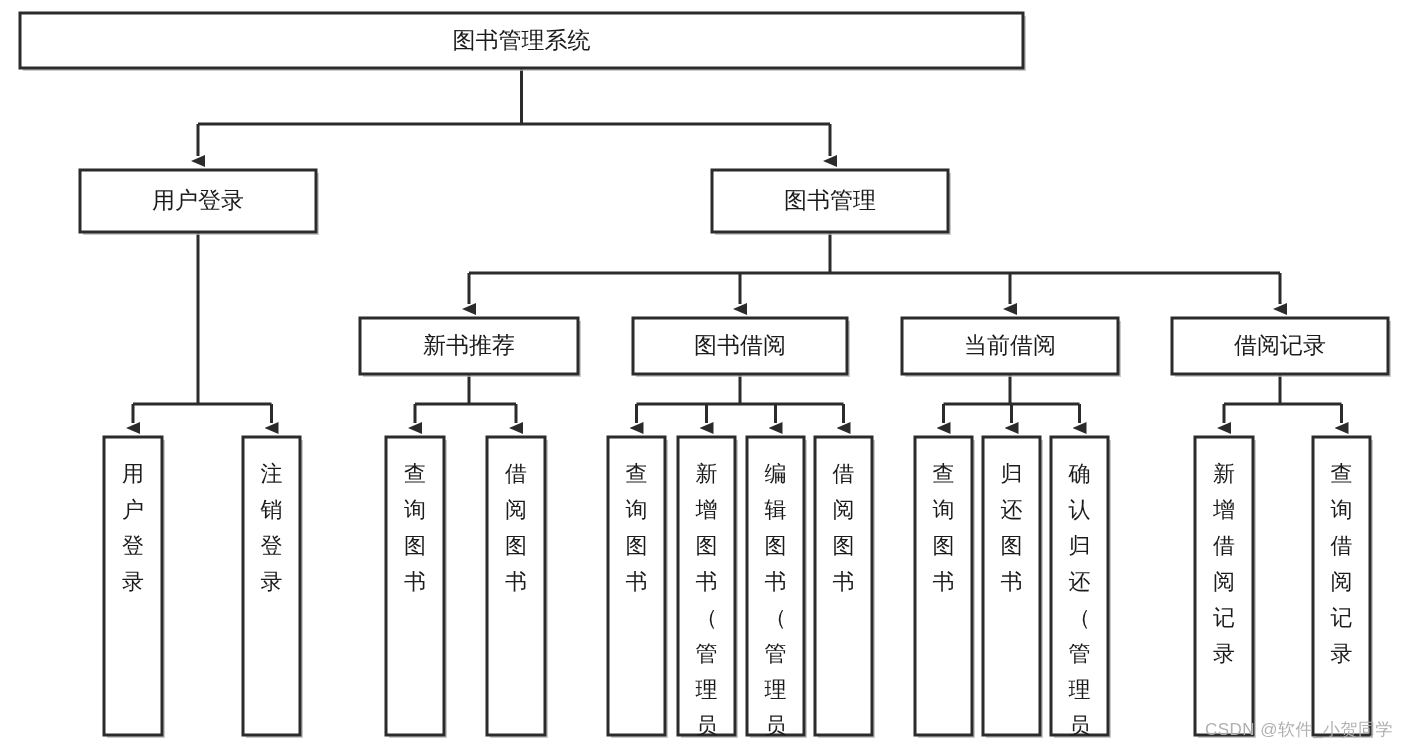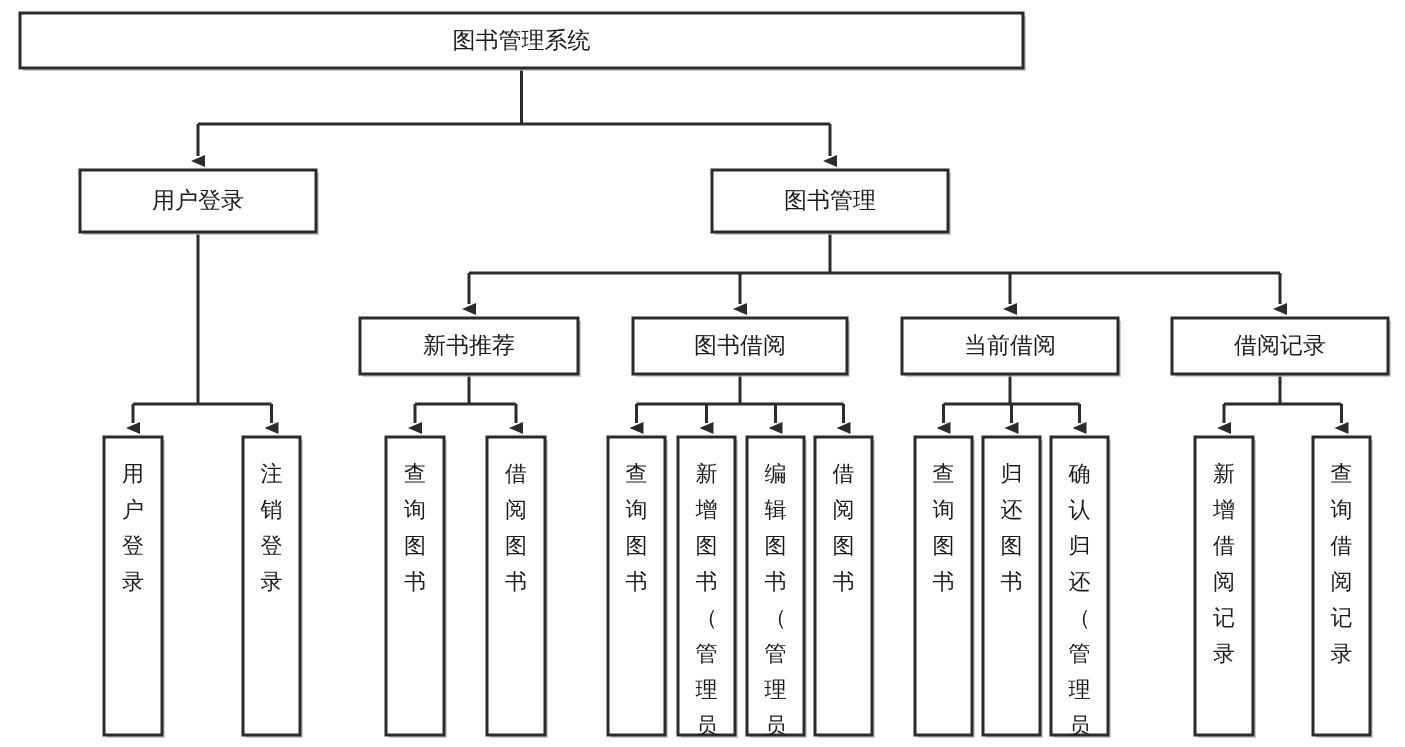--- a/index.html
+++ b/index.html
@@ -267,13 +267,14 @@
           <rect x="1313" y="437" width="57" height="298" class="node-box"></rect>
           <text x="1341.5" y="481" class="node-label-v">查</text>
           <text x="1341.5" y="517" class="node-label-v">询</text>
           <text x="1341.5" y="553" class="node-label-v">借</text>
           <text x="1341.5" y="589" class="node-label-v">阅</text>
           <text x="1341.5" y="625" class="node-label-v">记</text>
           <text x="1341.5" y="661" class="node-label-v">录</text>
         </g>
       </g>
   </svg>
+  <div class="watermark">CSDN @软件_小贺同学</div>
 </div>
 
 </body></html>

